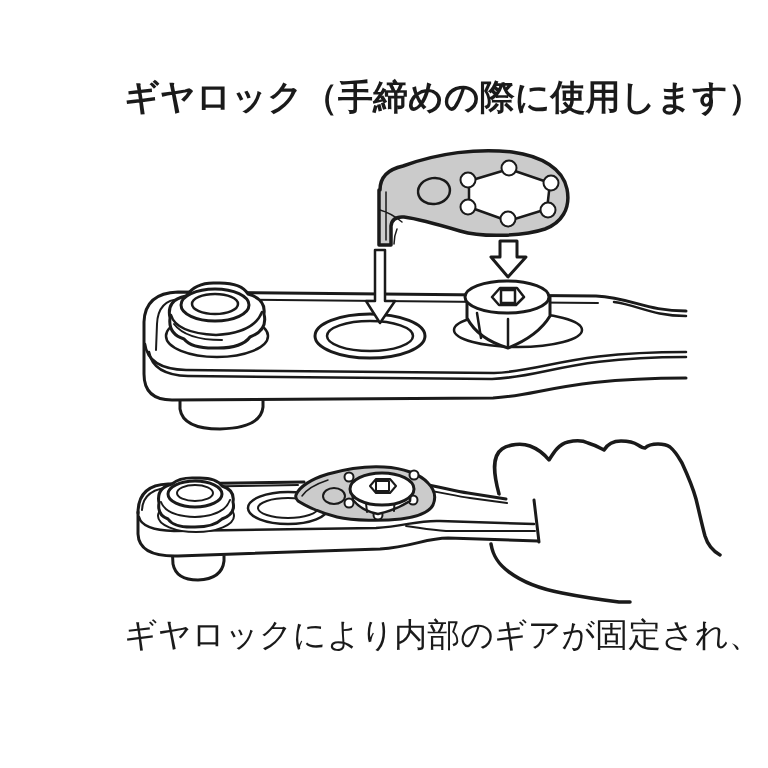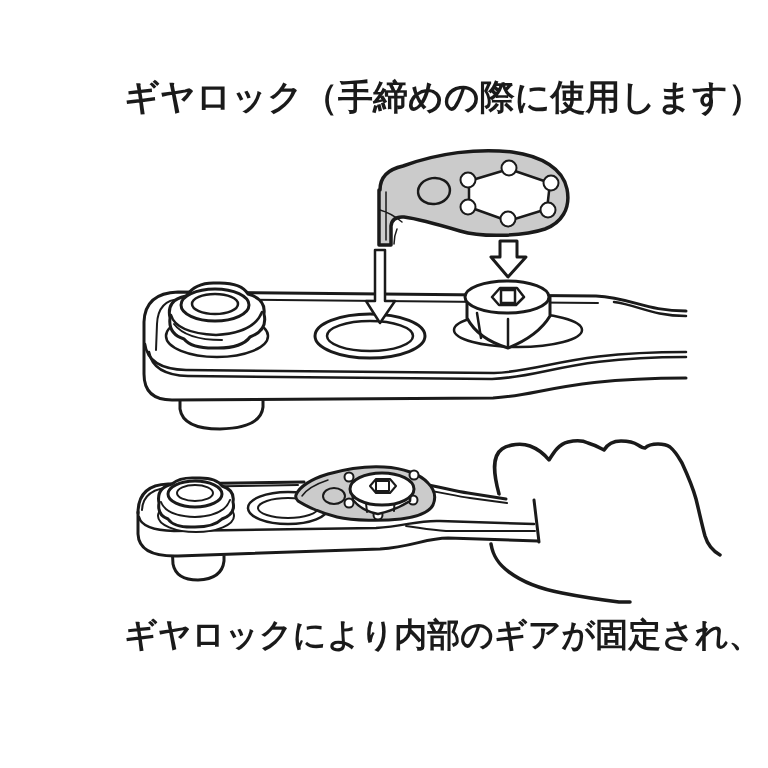--- a/index.html
+++ b/index.html
@@ -1,19 +1,19 @@
 <!DOCTYPE html>
 <html style="--line: #1a1a1a; --plate: #cbcbcb; --bg: #ffffff;"><head>
 <meta charset="utf-8">
 <style>
   html,body{margin:0;padding:0;background:#fff;}
   .page{position:relative;width:768px;height:768px;background:var(--bg,#fff);overflow:hidden;
         font-family:"Liberation Sans","DejaVu Sans",sans-serif;color:var(--line,#1a1a1a);margin-left:46px;}
   .title{position:absolute;left:78px;top:74px;font-size:35px;font-weight:bold;letter-spacing:0px;white-space:nowrap;}
-  .caption{position:absolute;left:78px;top:612px;font-size:33px;font-weight:bold;line-height:45px;white-space:nowrap;}
+  .caption{position:absolute;left:78px;top:612px;font-size:33px;font-weight:normal;line-height:45px;white-space:nowrap;}
   svg.illu{position:absolute;left:0;top:0;}
   
   .ln{stroke:var(--line,#1a1a1a);fill:none;stroke-linecap:round;stroke-linejoin:round;}
   .fw{fill:#ffffff;}
   .plate{fill:var(--plate,#cbcbcb);}
   .s15{stroke-width:1.5px;} .s2{stroke-width:2px;} .s25{stroke-width:2.5px;}
   .s3{stroke-width:3px;} .s35{stroke-width:3.5px;}
 </style>
 </head>
 <body>

